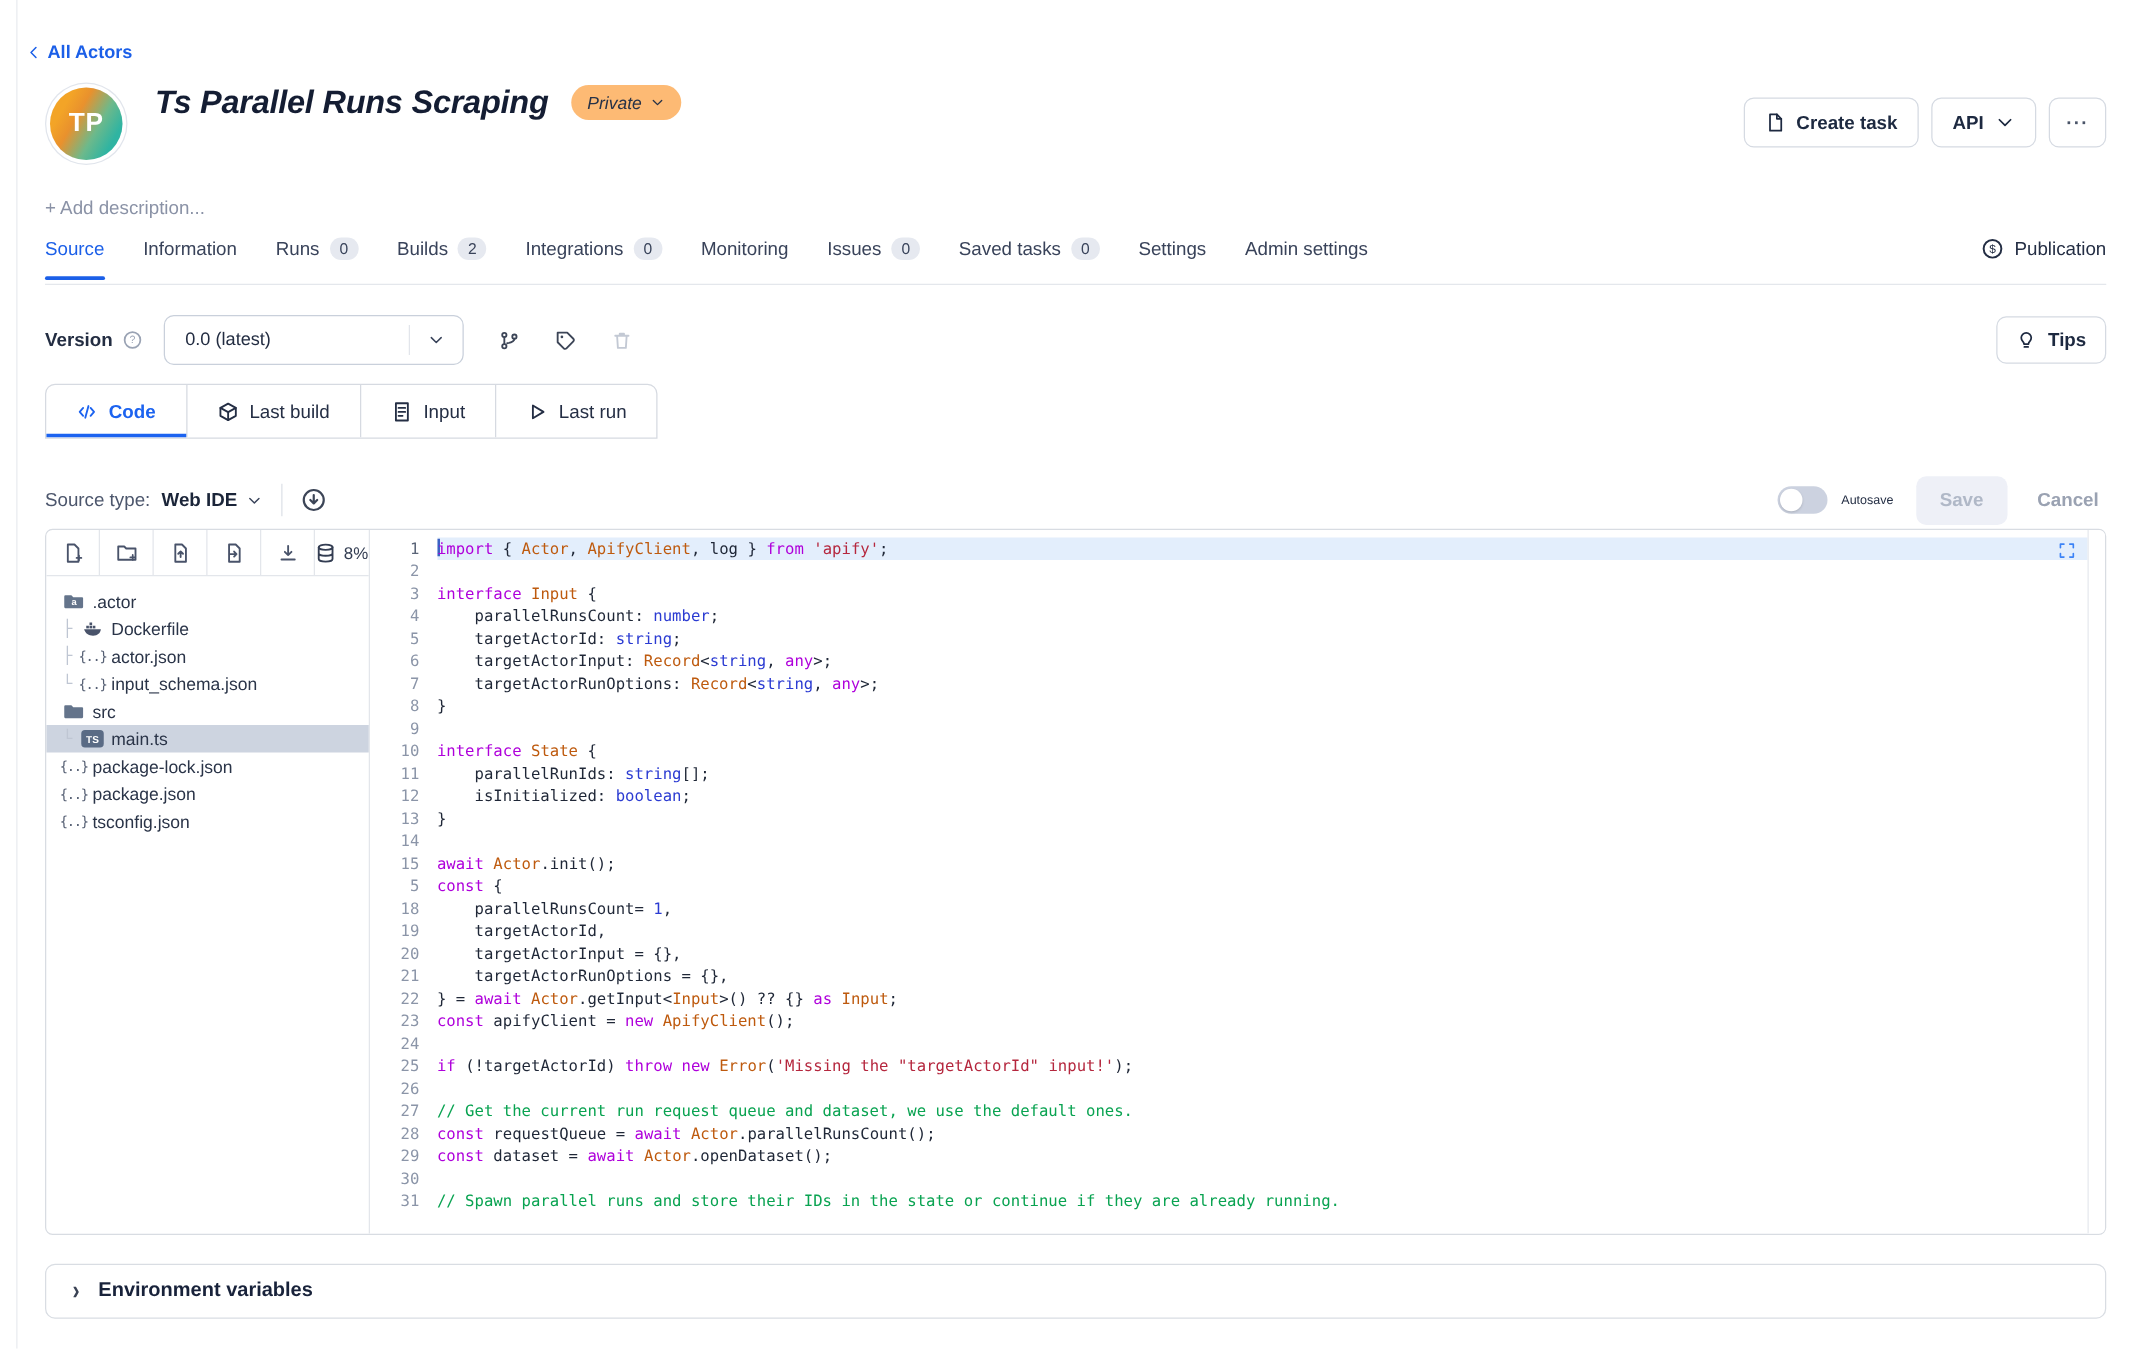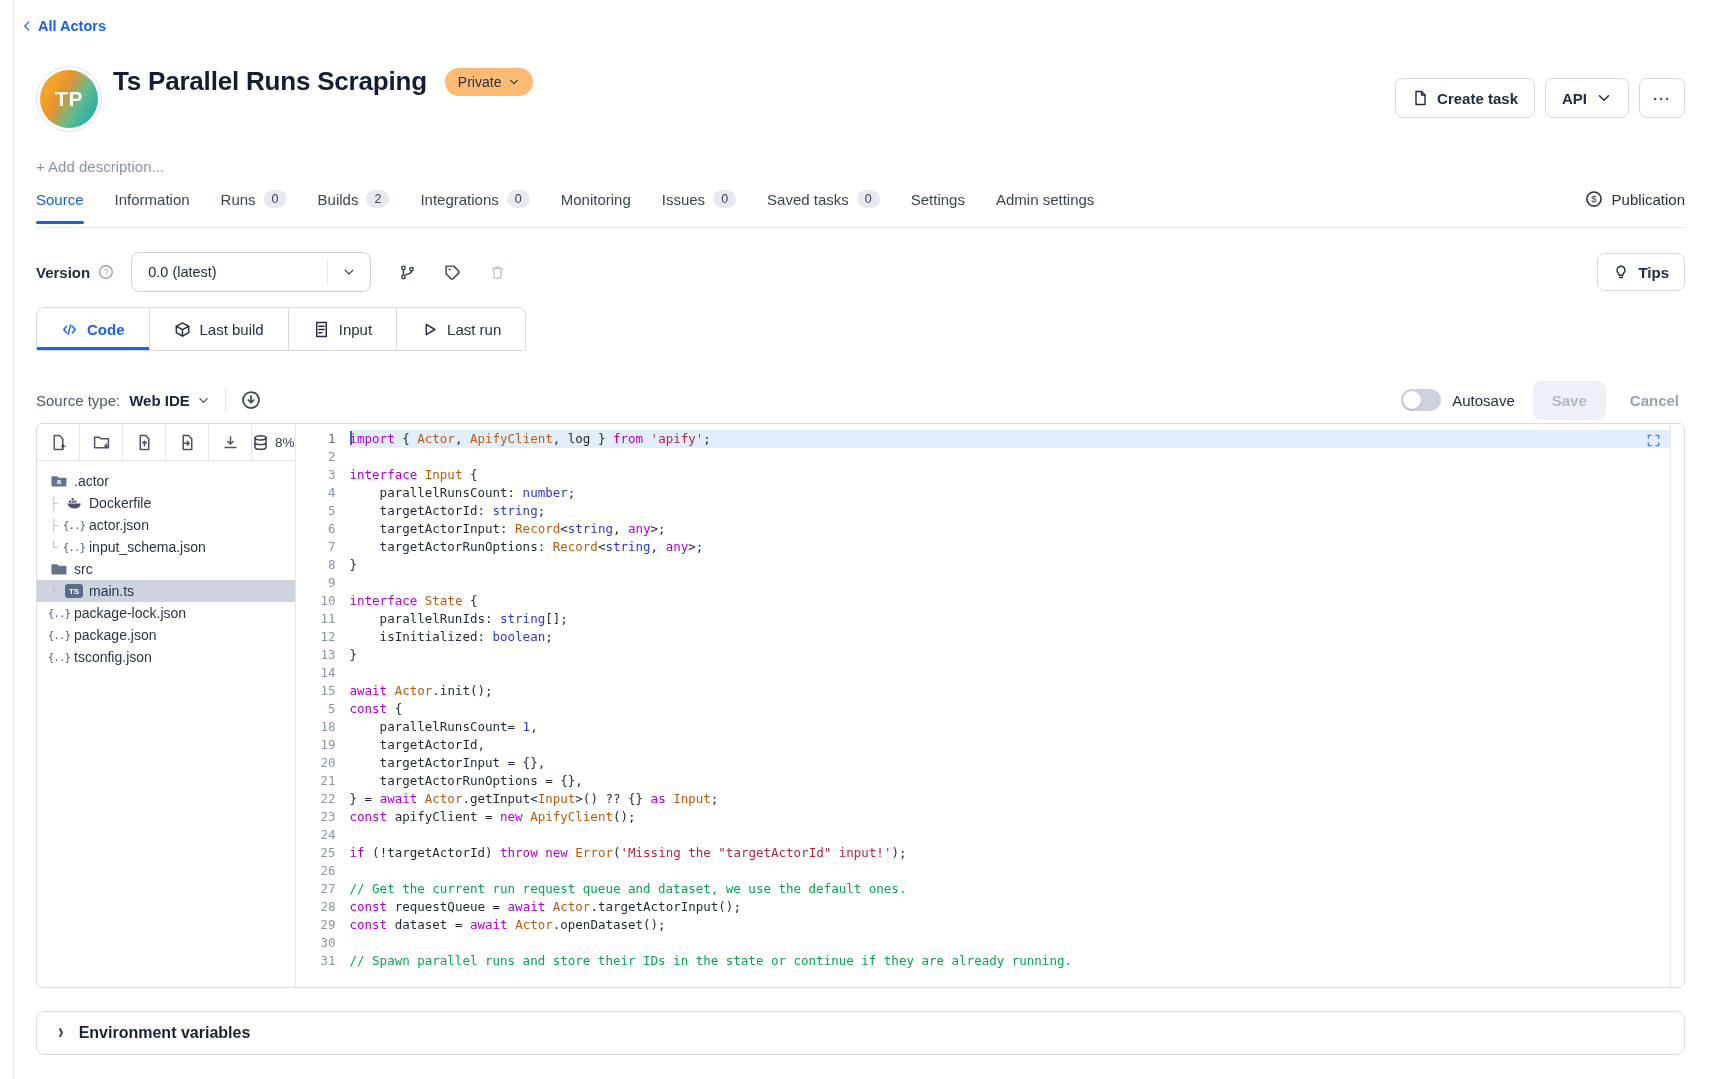--- a/index.html
+++ b/index.html
@@ -1,27 +1,27 @@
 <!DOCTYPE html>
 <html><head>
 <meta charset="utf-8">
 <style>
   * { margin:0; padding:0; box-sizing:border-box; }
   html,body { width:1709px; height:1079px; background:#fff; font-family:"Liberation Sans", sans-serif; color:#1d2638; overflow:hidden; }
   .page { position:relative; width:1709px; height:1079px; }
   .rail-divider { position:absolute; left:13px; top:0; bottom:0; width:1px; background:#e9ebef; }
 
   
-  .breadcrumb { position:absolute; left:20px; top:18px; display:flex; align-items:center; gap:4px; color:#1b5fe8; font-size:14.5px; font-weight:700; cursor:pointer; }
+  .breadcrumb { position:absolute; left:20px; top:34px; display:flex; align-items:center; gap:4px; color:#1b5fe8; font-size:14.5px; font-weight:700; cursor:pointer; }
   .breadcrumb svg { width:14px; height:14px; }
 
   
   .header { position:absolute; left:36px; top:66px; right:24px; display:flex; align-items:flex-start; }
   .avatar { width:58px; height:58px; border-radius:50%; background:linear-gradient(120deg,#f3a427 22%,#e9912d 38%,#6db98b 62%,#2fb4a2 82%); display:flex; align-items:center; justify-content:center; color:#fff; font-weight:700; font-size:21px; letter-spacing:.5px; box-shadow:0 0 0 3px #fff, 0 0 0 4px #e1e5ec; margin:4px 8px 0 4px; }
-  .head-main { margin-left:7px; }
+  .head-main { margin-left:18px;font-style:italic; }
   .title-row { display:flex; align-items:center; }
   .title-row h1 { font-size:26px; font-weight:700; color:#141d33; letter-spacing:-.2px; }
   .pill { margin-left:18px; background:#fdba74; border-radius:9999px; padding:6px 13px; font-size:14px; color:#273247; display:flex; align-items:center; gap:7px; cursor:pointer; }
   .pill svg { width:12px; height:12px; }
   .meta-row { display:flex; align-items:center; margin-top:11px; }
   .path-pill { background:#e9ebf1; font-family:"DejaVu Sans Mono", monospace; font-size:12.5px; color:#39435a; padding:4px 9px; border-radius:4px; }
   .copy-ic { margin-left:9px; color:#4a5468; display:flex; cursor:pointer; }
   .copy-ic svg { width:16px; height:16px; }
   .stat { margin-left:26px; font-size:14px; color:#59637a; }
   .crafted { display:flex; align-items:center; gap:8px; }
@@ -71,21 +71,21 @@
   .source-row { position:absolute; left:36px; right:24px; top:378px; height:44px; display:flex; align-items:center; }
   .st-label { font-size:15px; color:#4c566c; }
   .st-value { margin-left:9px; display:flex; align-items:center; gap:7px; font-size:15px; font-weight:700; color:#1b2539; cursor:pointer; }
   .st-value svg { width:13px; height:13px; color:#39435a; }
   .st-div { width:1px; height:26px; background:#dde1e8; margin:0 15px; }
   .dl-ic { color:#3c4557; display:flex; cursor:pointer; }
   .dl-ic svg { width:20px; height:20px; }
   .sr-right { margin-left:auto; display:flex; align-items:center; gap:18px; }
   .toggle { width:40px; height:22px; border-radius:999px; background:#ccd2e0; position:relative; cursor:pointer; }
   .toggle::after { content:""; position:absolute; left:2px; top:2px; width:18px; height:18px; background:#fff; border-radius:50%; box-shadow:0 1px 2px rgba(0,0,0,.15); }
-  .autosave-wrap { display:flex; align-items:center; gap:11px; font-size:15px; color:#242e44; }
+  .autosave-wrap { display:flex; align-items:center; gap:11px; font-size:10px; color:#242e44; }
   .save-btn { background:#eef0f7; color:#b0b8c7; font-size:15px; font-weight:700; border:none; border-radius:8px; padding:11px 19px; cursor:default; font-family:inherit; }
   .cancel-btn { background:none; border:none; color:#9aa2b2; font-size:15px; font-weight:700; padding:11px 6px; cursor:pointer; font-family:inherit; }
 
   
   .editor { position:absolute; left:36px; right:24px; top:423px; height:565px; border:1px solid #d8dce2; border-radius:6px; display:flex; overflow:hidden; background:#fff; }
   .file-panel { flex:0 0 258px; border-right:1px solid #e3e6eb; display:flex; flex-direction:column; }
   .ft-toolbar { height:37px; border-bottom:1px solid #e3e6eb; display:flex; flex:0 0 37px; }
   .tool { flex:0 0 43px; display:flex; align-items:center; justify-content:center; border-right:1px solid #e3e6eb; color:#49536a; cursor:pointer; }
   .tool svg { width:17px; height:17px; }
   .tool.storage { flex:1; gap:6px; font-size:13.5px; color:#333d52; border-right:none; cursor:default; }
@@ -482,21 +482,21 @@
           <div class="cl"><span class="ln">18</span><span class="ct"><span class="tk-d">    parallelRunsCount= </span><span class="tk-n">1</span><span class="tk-d">,</span></span></div>
           <div class="cl"><span class="ln">19</span><span class="ct"><span class="tk-d">    targetActorId,</span></span></div>
           <div class="cl"><span class="ln">20</span><span class="ct"><span class="tk-d">    targetActorInput = {},</span></span></div>
           <div class="cl"><span class="ln">21</span><span class="ct"><span class="tk-d">    targetActorRunOptions = {},</span></span></div>
           <div class="cl"><span class="ln">22</span><span class="ct"><span class="tk-d">} = </span><span class="tk-k">await</span><span class="tk-d"> </span><span class="tk-t">Actor</span><span class="tk-d">.getInput&lt;</span><span class="tk-t">Input</span><span class="tk-d">&gt;() ?? {} </span><span class="tk-k">as</span><span class="tk-d"> </span><span class="tk-t">Input</span><span class="tk-d">;</span></span></div>
           <div class="cl"><span class="ln">23</span><span class="ct"><span class="tk-k">const</span><span class="tk-d"> apifyClient = </span><span class="tk-k">new</span><span class="tk-d"> </span><span class="tk-t">ApifyClient</span><span class="tk-d">();</span></span></div>
           <div class="cl"><span class="ln">24</span><span class="ct"></span></div>
           <div class="cl"><span class="ln">25</span><span class="ct"><span class="tk-k">if</span><span class="tk-d"> (!targetActorId) </span><span class="tk-k">throw</span><span class="tk-d"> </span><span class="tk-k">new</span><span class="tk-d"> </span><span class="tk-t">Error</span><span class="tk-d">(</span><span class="tk-s">'Missing the "targetActorId" input!'</span><span class="tk-d">);</span></span></div>
           <div class="cl"><span class="ln">26</span><span class="ct"></span></div>
           <div class="cl"><span class="ln">27</span><span class="ct"><span class="tk-c">// Get the current run request queue and dataset, we use the default ones.</span></span></div>
-          <div class="cl"><span class="ln">28</span><span class="ct"><span class="tk-k">const</span><span class="tk-d"> requestQueue = </span><span class="tk-k">await</span><span class="tk-d"> </span><span class="tk-t">Actor</span><span class="tk-d">.targetActorInput();</span></span></div>
+          <div class="cl"><span class="ln">28</span><span class="ct"><span class="tk-k">const</span><span class="tk-d"> requestQueue = </span><span class="tk-k">await</span><span class="tk-d"> </span><span class="tk-t">Actor</span><span class="tk-d">.parallelRunsCount();</span></span></div>
           <div class="cl"><span class="ln">29</span><span class="ct"><span class="tk-k">const</span><span class="tk-d"> dataset = </span><span class="tk-k">await</span><span class="tk-d"> </span><span class="tk-t">Actor</span><span class="tk-d">.openDataset();</span></span></div>
           <div class="cl"><span class="ln">30</span><span class="ct"></span></div>
           <div class="cl"><span class="ln">31</span><span class="ct"><span class="tk-c">// Spawn parallel runs and store their IDs in the state or continue if they are already running.</span></span></div>
         </div>
       <span class="expand-ic">
           <svg viewBox="0 0 16 16" width="16" height="16" fill="none" stroke="currentColor" stroke-width="1.4" stroke-linecap="round" stroke-linejoin="round">
             <path d="M2.5 5.5v-3h3M13.5 5.5v-3h-3M2.5 10.5v3h3M13.5 10.5v3h-3"></path>
           </svg>
         </span>
       <div class="ruler"></div>

